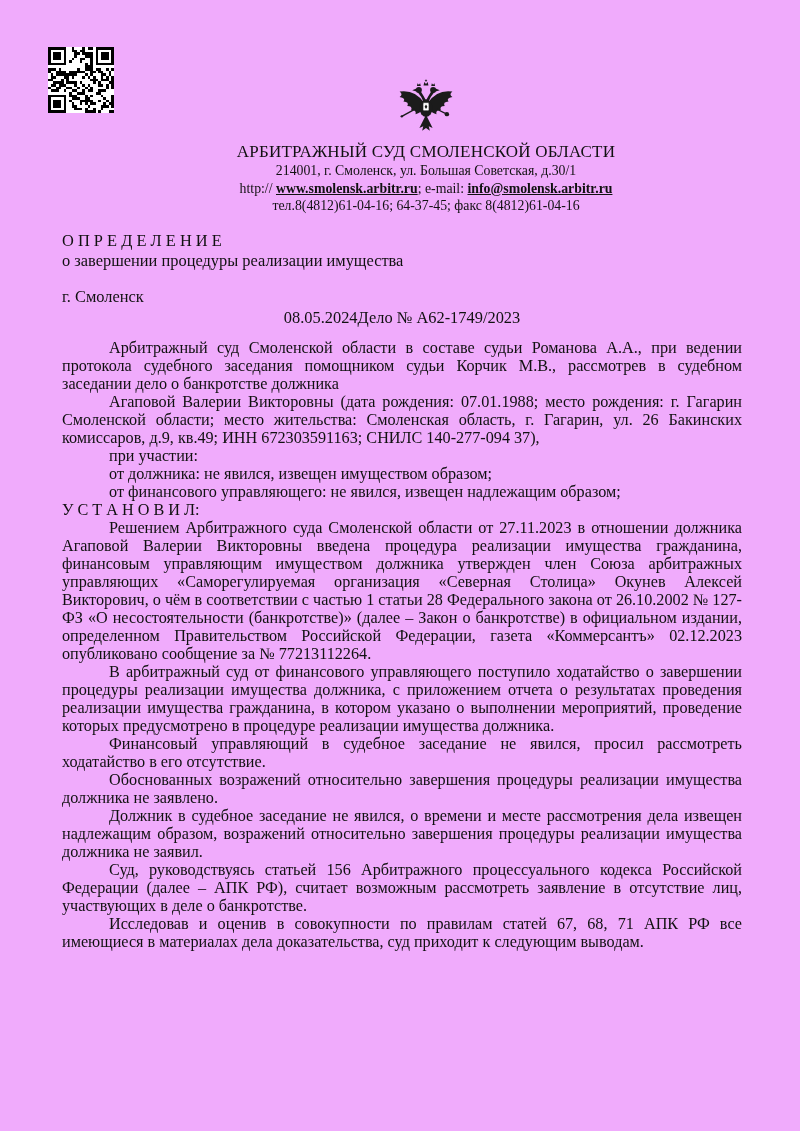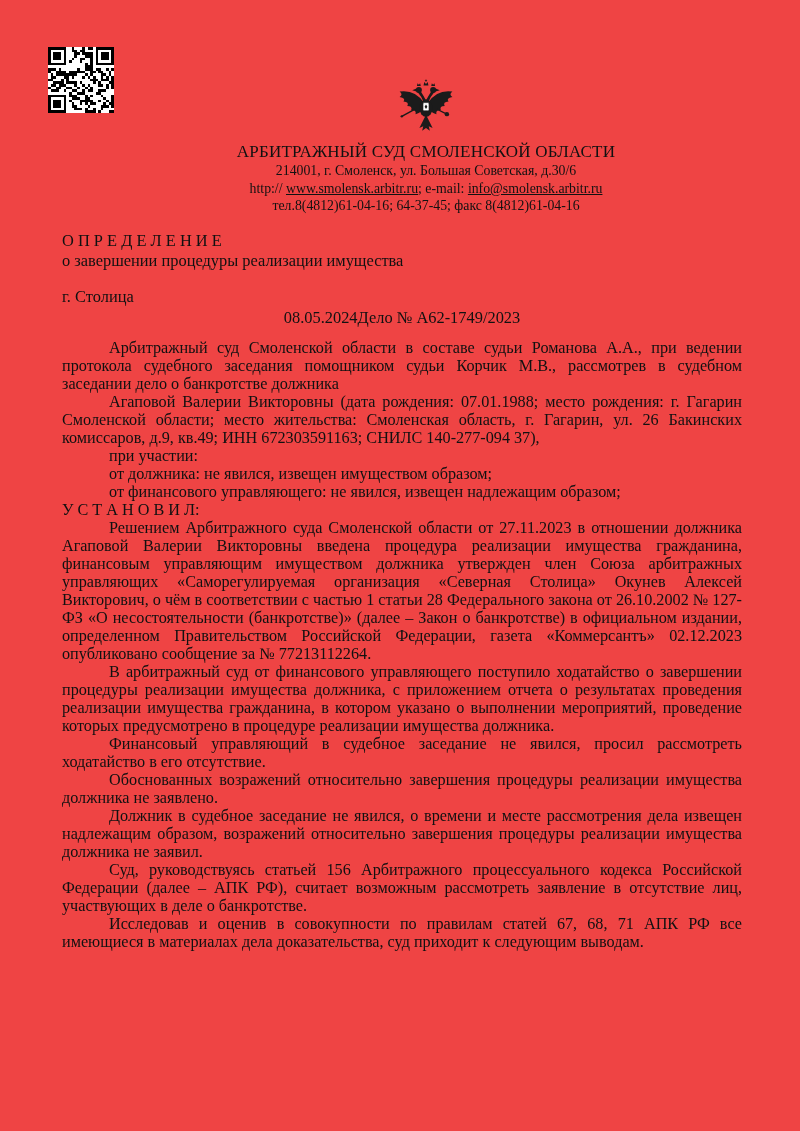--- a/index.html
+++ b/index.html
@@ -1,35 +1,35 @@
 <!DOCTYPE html>
 <html lang="ru"><head>
 <meta charset="utf-8">
 <style>
   html, body { margin: 0; padding: 0; background: #e8e8e8; }
   .page {
     position: relative;
     width: 800px;
     height: 1131px;
     margin: 0 auto;
-    background: #ef4444;
+    background: #f0abfc;
     font-family: "Liberation Serif", serif;
     color: #111;
     overflow: hidden;
   }
   .qr { position: absolute; left: 47px; top: 47px; width: 68px; height: 66px; }
   .header {
     position: absolute;
     top: 76px; left: 110px; width: 632px;
     text-align: center;
   }
   .emblem { display: block; margin: 0 auto 4px auto; }
   .court-name { font-size: 17px; line-height: 20px; letter-spacing: 0.2px; white-space: nowrap; }
   .header-line { font-size: 13.8px; line-height: 17.6px; }
-  .hlink { text-decoration: underline; color: #111; cursor: pointer; }
+  .hlink { text-decoration: underline; color: #111; cursor: pointer; font-weight: bold; }
   .title-block {
     position: absolute;
     top: 231px; left: 62px; width: 680px;
     font-size: 16.4px; line-height: 19.6px;
   }
   .meta {
     position: absolute;
     top: 287px; left: 62px; width: 680px;
     font-size: 16.4px; line-height: 20.8px;
   }
@@ -287,32 +287,32 @@
         <path d="M40 54 L16 67" stroke="#1b1b1b" stroke-width="2.6" fill="none"></path>
         <circle cx="16" cy="67" r="2.2"></circle>
         <path d="M80 54 L96 62" stroke="#1b1b1b" stroke-width="2.2" fill="none"></path>
         <circle cx="98" cy="63" r="4"></circle>
 
         <rect x="54.5" y="42" width="11" height="15" rx="2.2" fill="#ffffff" stroke="#1b1b1b" stroke-width="1.2"></rect>
         <path d="M57.5 49.5 L60 45.5 L62.5 49.5 L60 53.5 Z"></path>
       </g>
     </svg>
     <div class="court-name">АРБИТРАЖНЫЙ СУД СМОЛЕНСКОЙ ОБЛАСТИ</div>
-    <div class="header-line">214001, г. Смоленск, ул. Большая Советская, д.30/6</div>
+    <div class="header-line">214001, г. Смоленск, ул. Большая Советская, д.30/1</div>
     <div class="header-line"><span>http:// </span><span class="hlink">www.smolensk.arbitr.ru</span><span>; e-mail: </span><span class="hlink">info@smolensk.arbitr.ru</span></div>
     <div class="header-line">тел.8(4812)61-04-16; 64-37-45; факс 8(4812)61-04-16</div>
   </div>
 
   <div class="title-block">
     <div>О П Р Е Д Е Л Е Н И Е</div>
     <div>о завершении процедуры реализации имущества</div>
   </div>
 
   <div class="meta">
-    <div>г. Столица</div>
+    <div>г. Смоленск</div>
     <div class="meta-row">
       <span>08.05.2024</span>
       <span>Дело № А62-1749/2023</span>
     </div>
   </div>
 
   <div class="body-text">
     <p>Арбитражный суд Смоленской области в составе судьи Романова А.А., при ведении протокола судебного заседания помощником судьи Корчик М.В., рассмотрев в судебном заседании дело о банкротстве должника</p>
     <p>Агаповой Валерии Викторовны (дата рождения: 07.01.1988; место рождения: г. Гагарин Смоленской области; место жительства: Смоленская область, г. Гагарин, ул. 26 Бакинских комиссаров, д.9, кв.49; ИНН 672303591163; СНИЛС 140-277-094 37),</p>
     <p>при участии:</p>

